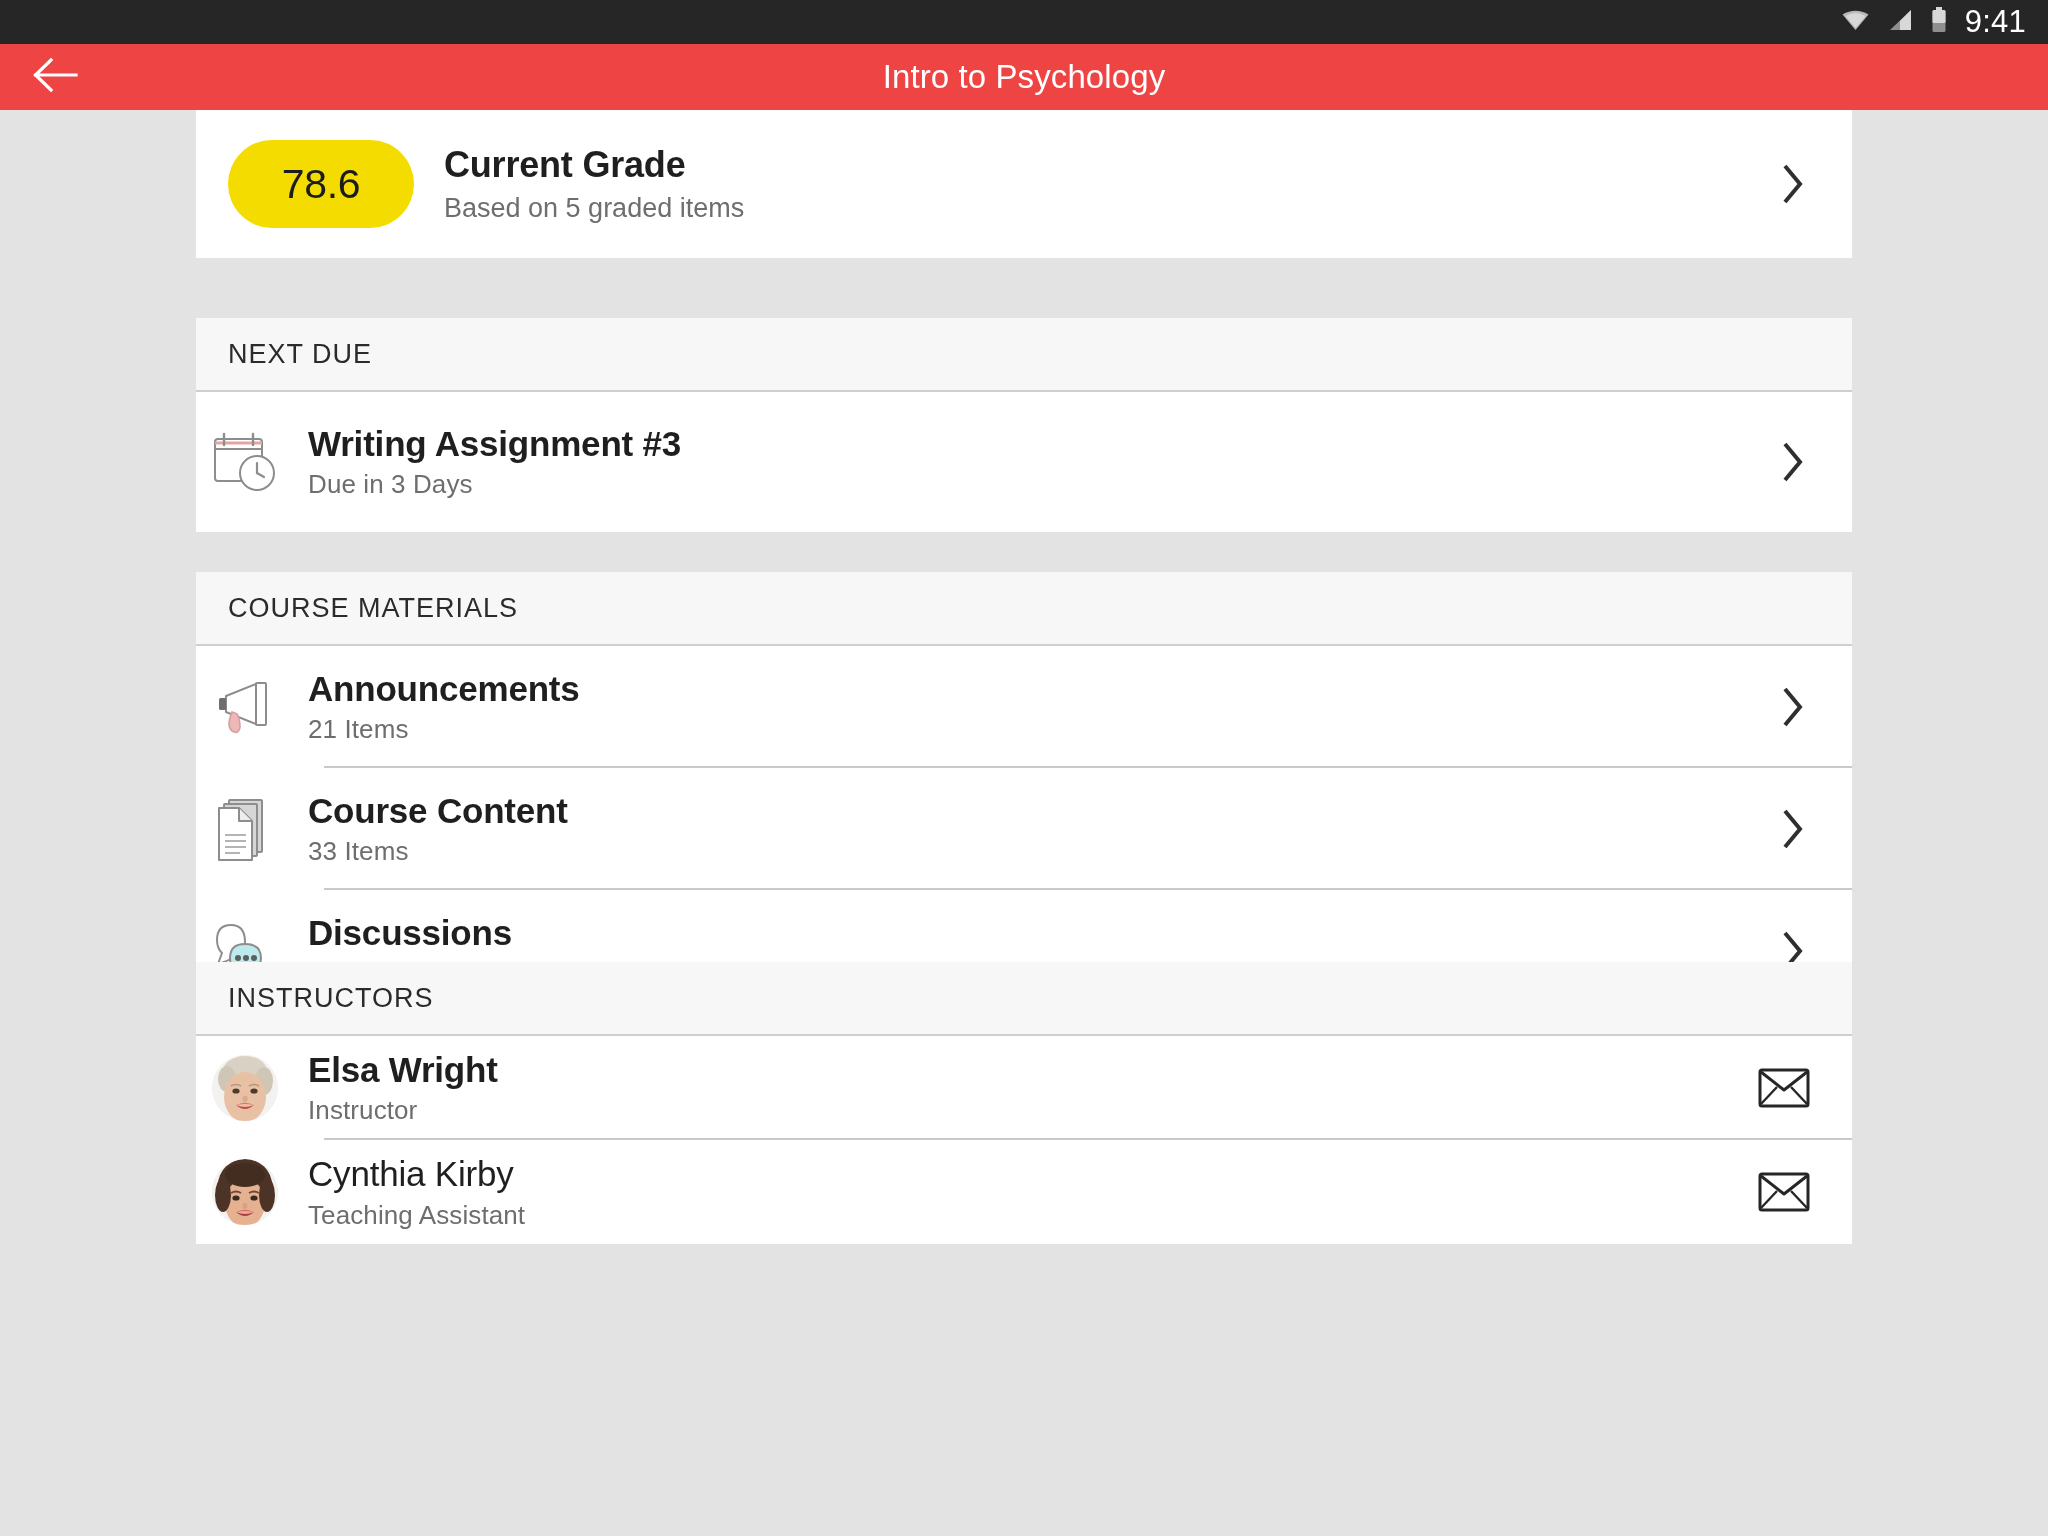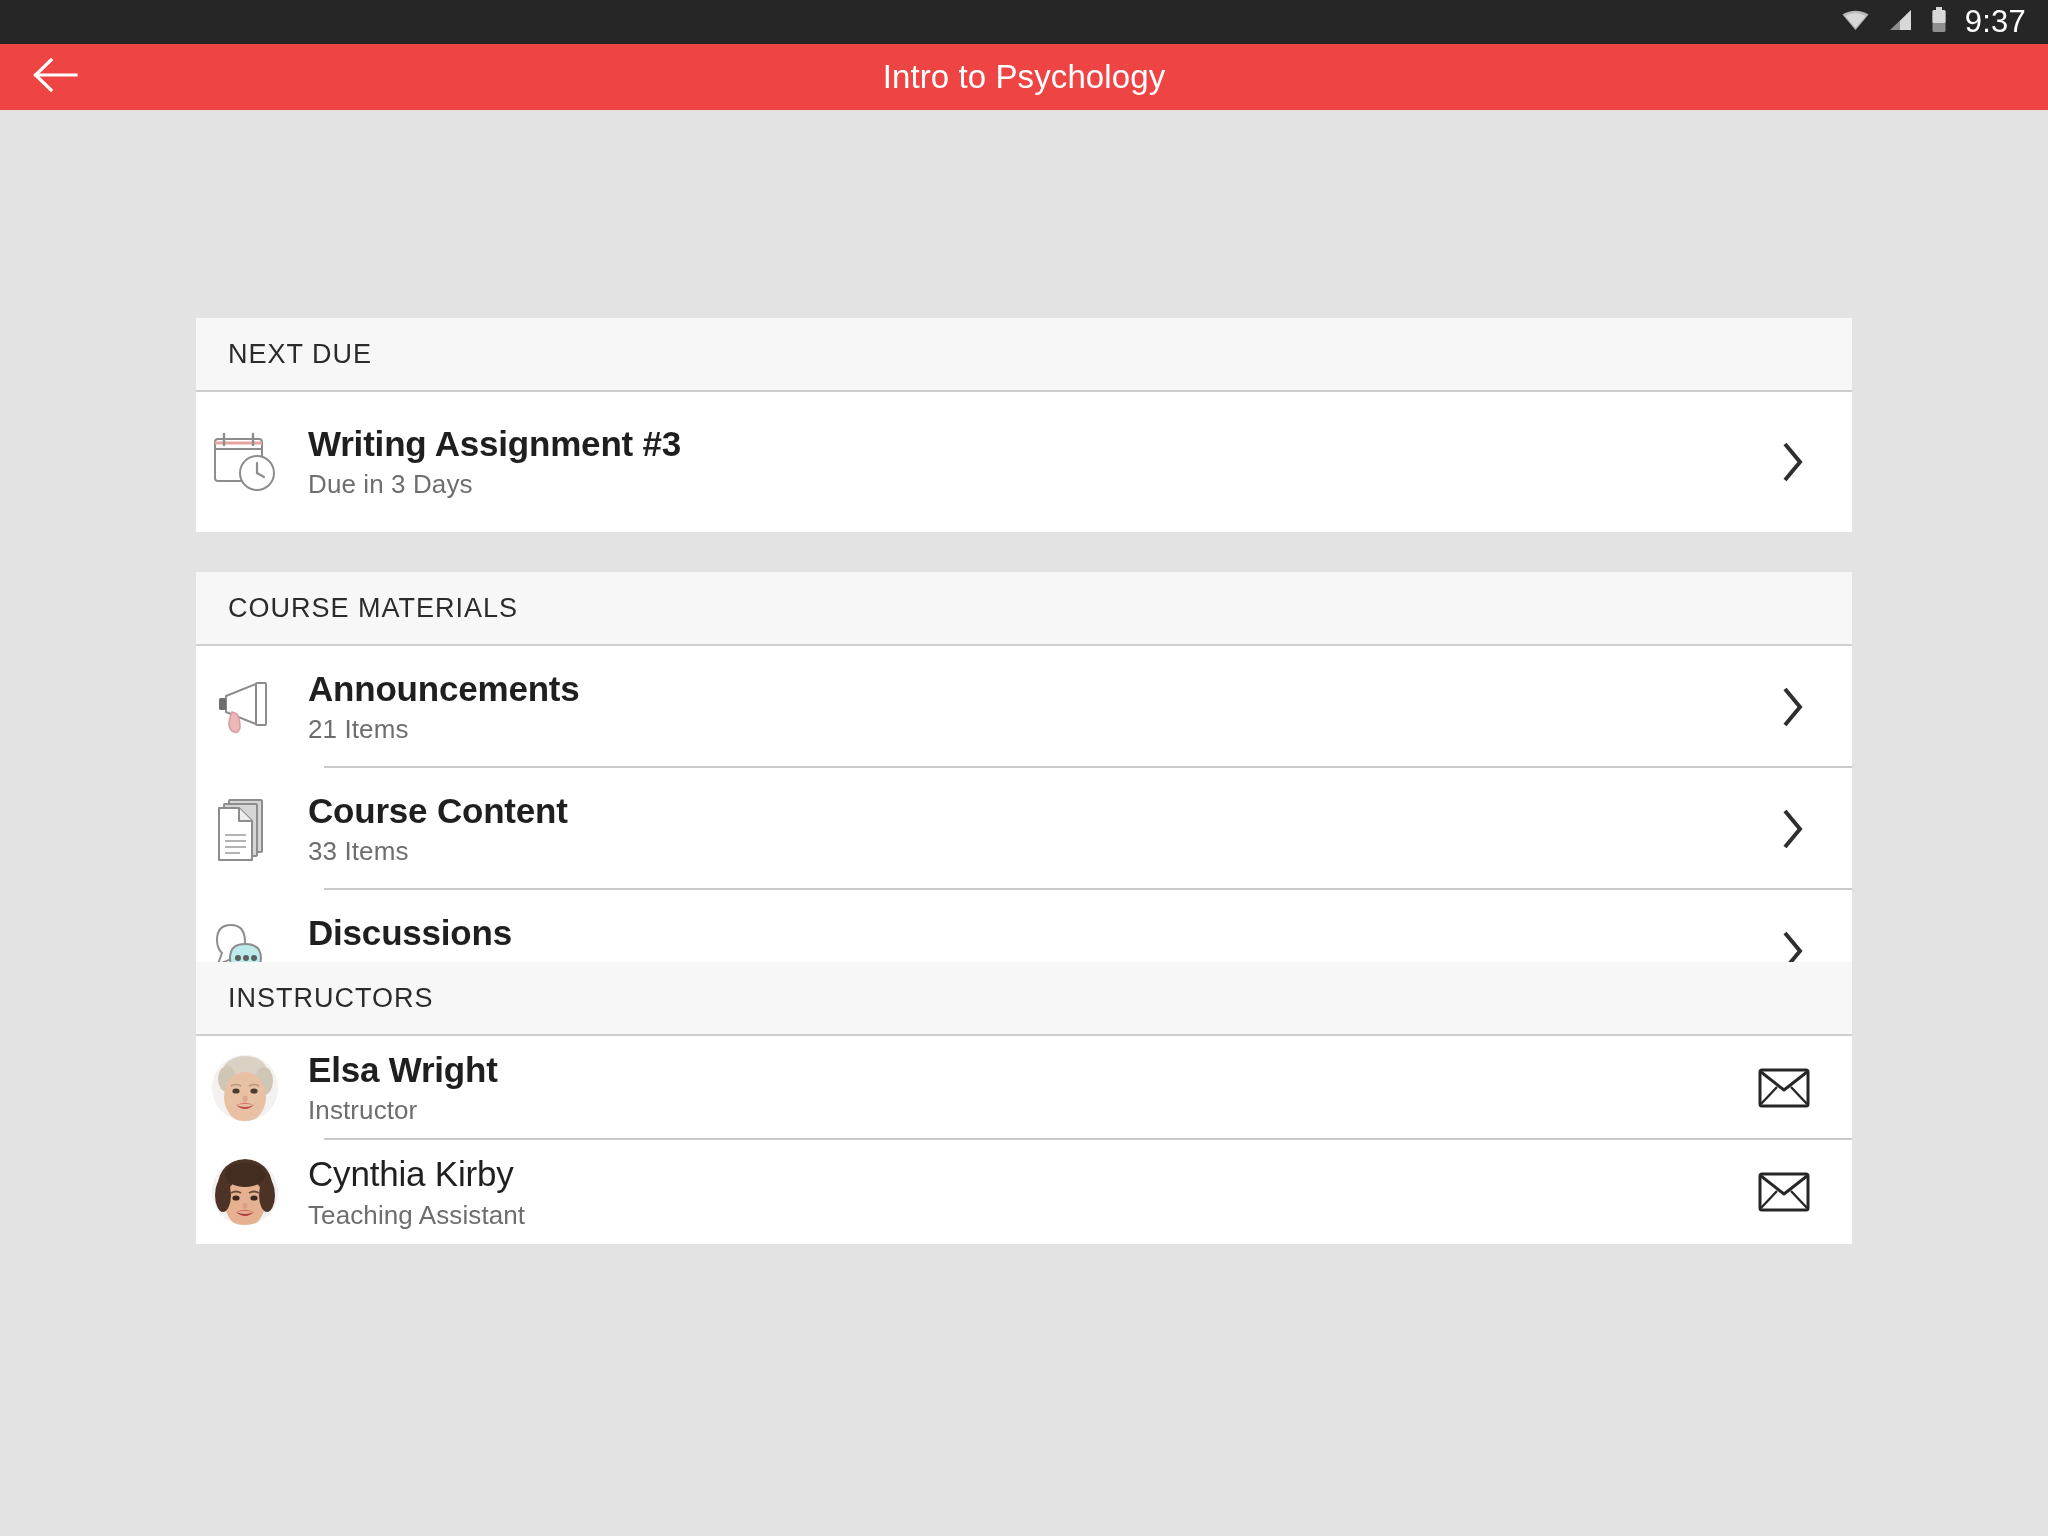--- a/index.html
+++ b/index.html
@@ -202,36 +202,50 @@
       <path d="M24 1 L24 21 L13 21 L13 12 Z" fill="#d8d8d8"></path>
     </svg>
   </span>
   <span class="sb-icon">
     <svg width="16" height="26" viewBox="0 0 16 26">
       <rect x="5" y="0" width="6" height="3" fill="#d8d8d8"></rect>
       <rect x="1.5" y="3" width="13" height="22" rx="1.5" fill="#8f8f8f"></rect>
       <rect x="1.5" y="3" width="13" height="13" rx="1.5" fill="#d8d8d8"></rect>
     </svg>
   </span>
-  <span class="sb-time">9:37</span>
+  <span class="sb-time">9:41</span>
 </div>
 
 <div class="appbar">
   <div class="back-btn">
     <span>
       <svg width="46" height="36" viewBox="0 0 46 36">
         <path d="M19 3 L3.5 18 L19 33 M3.5 18 L44 18" fill="none" stroke="#ffffff" stroke-width="3.2" stroke-linecap="square" stroke-linejoin="miter"></path>
       </svg>
     </span>
   </div>
   <div class="appbar-title">Intro to Psychology</div>
 </div>
 
 <div class="page">
 
+  <div class="card grade-card" style="top:0;">
+    <div class="grade-pill">
+      <span class="grade-value">78.6</span>
+    </div>
+    <div class="grade-text">
+      <div class="grade-title">Current Grade</div>
+      <div class="grade-sub">Based on 5 graded items</div>
+    </div>
+    <div class="chevron">
+      <svg width="26" height="44" viewBox="0 0 26 44">
+          <path d="M5 4 L20 22 L5 40" fill="none" stroke="#2f2f2f" stroke-width="4" stroke-linecap="butt" stroke-linejoin="miter"></path>
+        </svg>
+    </div>
+  </div>
 
   <div class="card" style="top:208px;">
     <div class="section-head">
       <span class="section-head-label">NEXT DUE</span>
     </div>
     <div class="row" style="height:140px;">
       <div class="row-icon">
         <svg width="64" height="62" viewBox="0 0 64 62">
           <rect x="3" y="8" width="47" height="42" rx="3" fill="#ffffff" stroke="#8d8d8d" stroke-width="2"></rect>
           <path d="M3 18 L50 18" stroke="#8d8d8d" stroke-width="2"></path>

